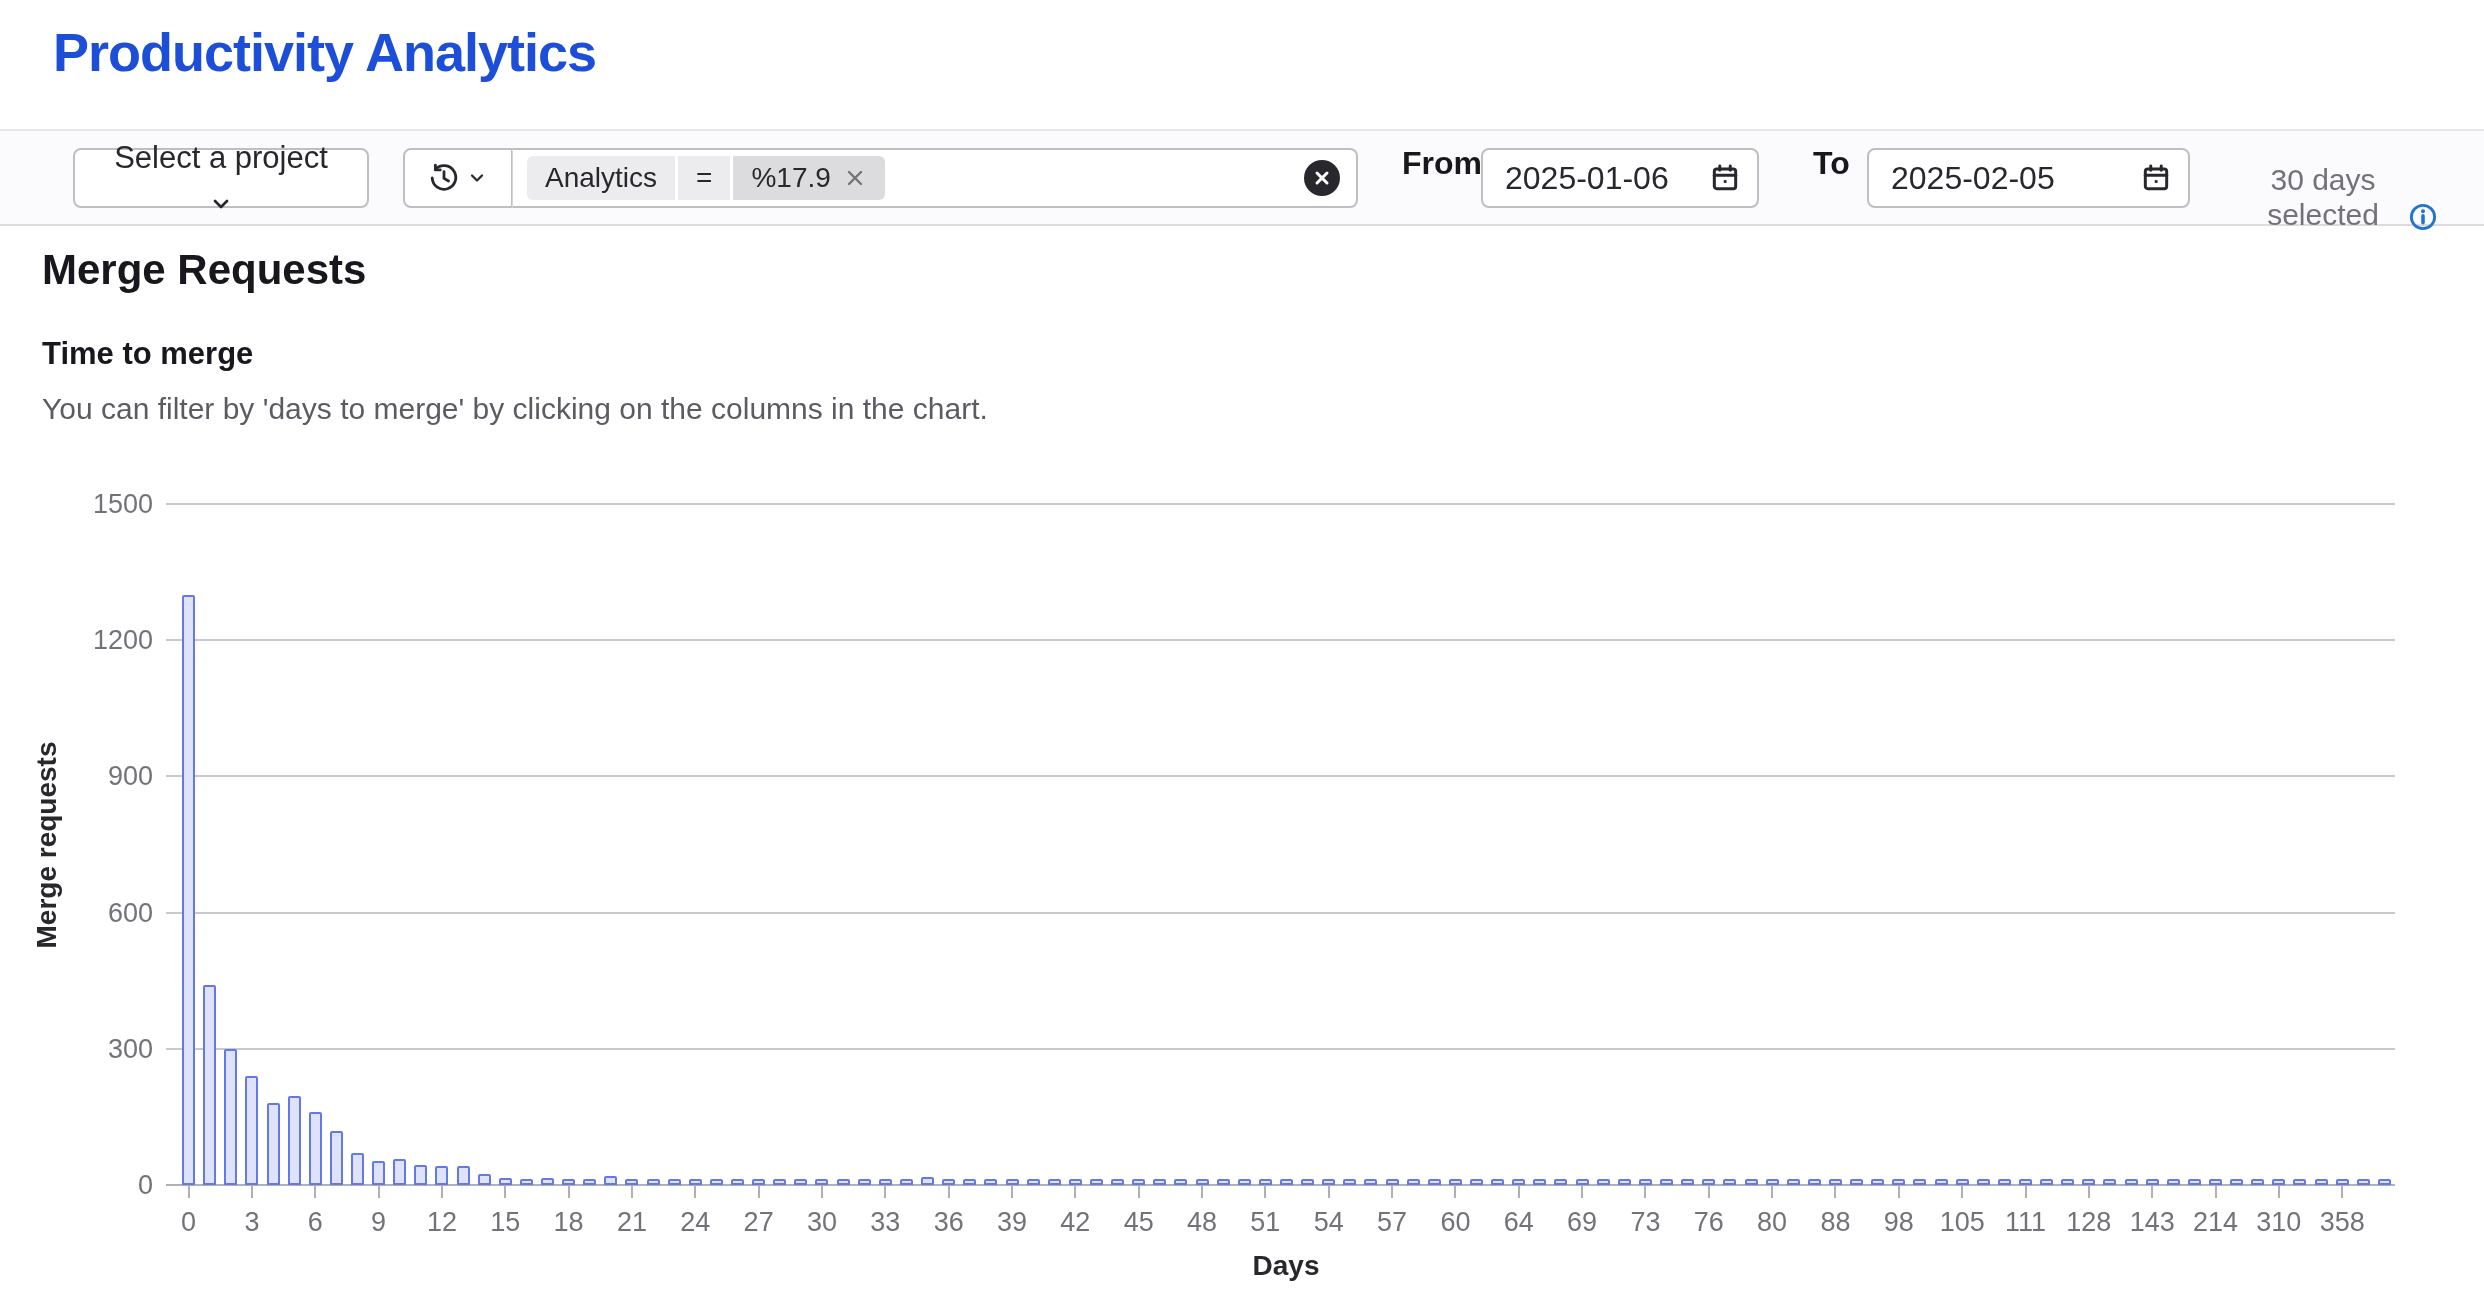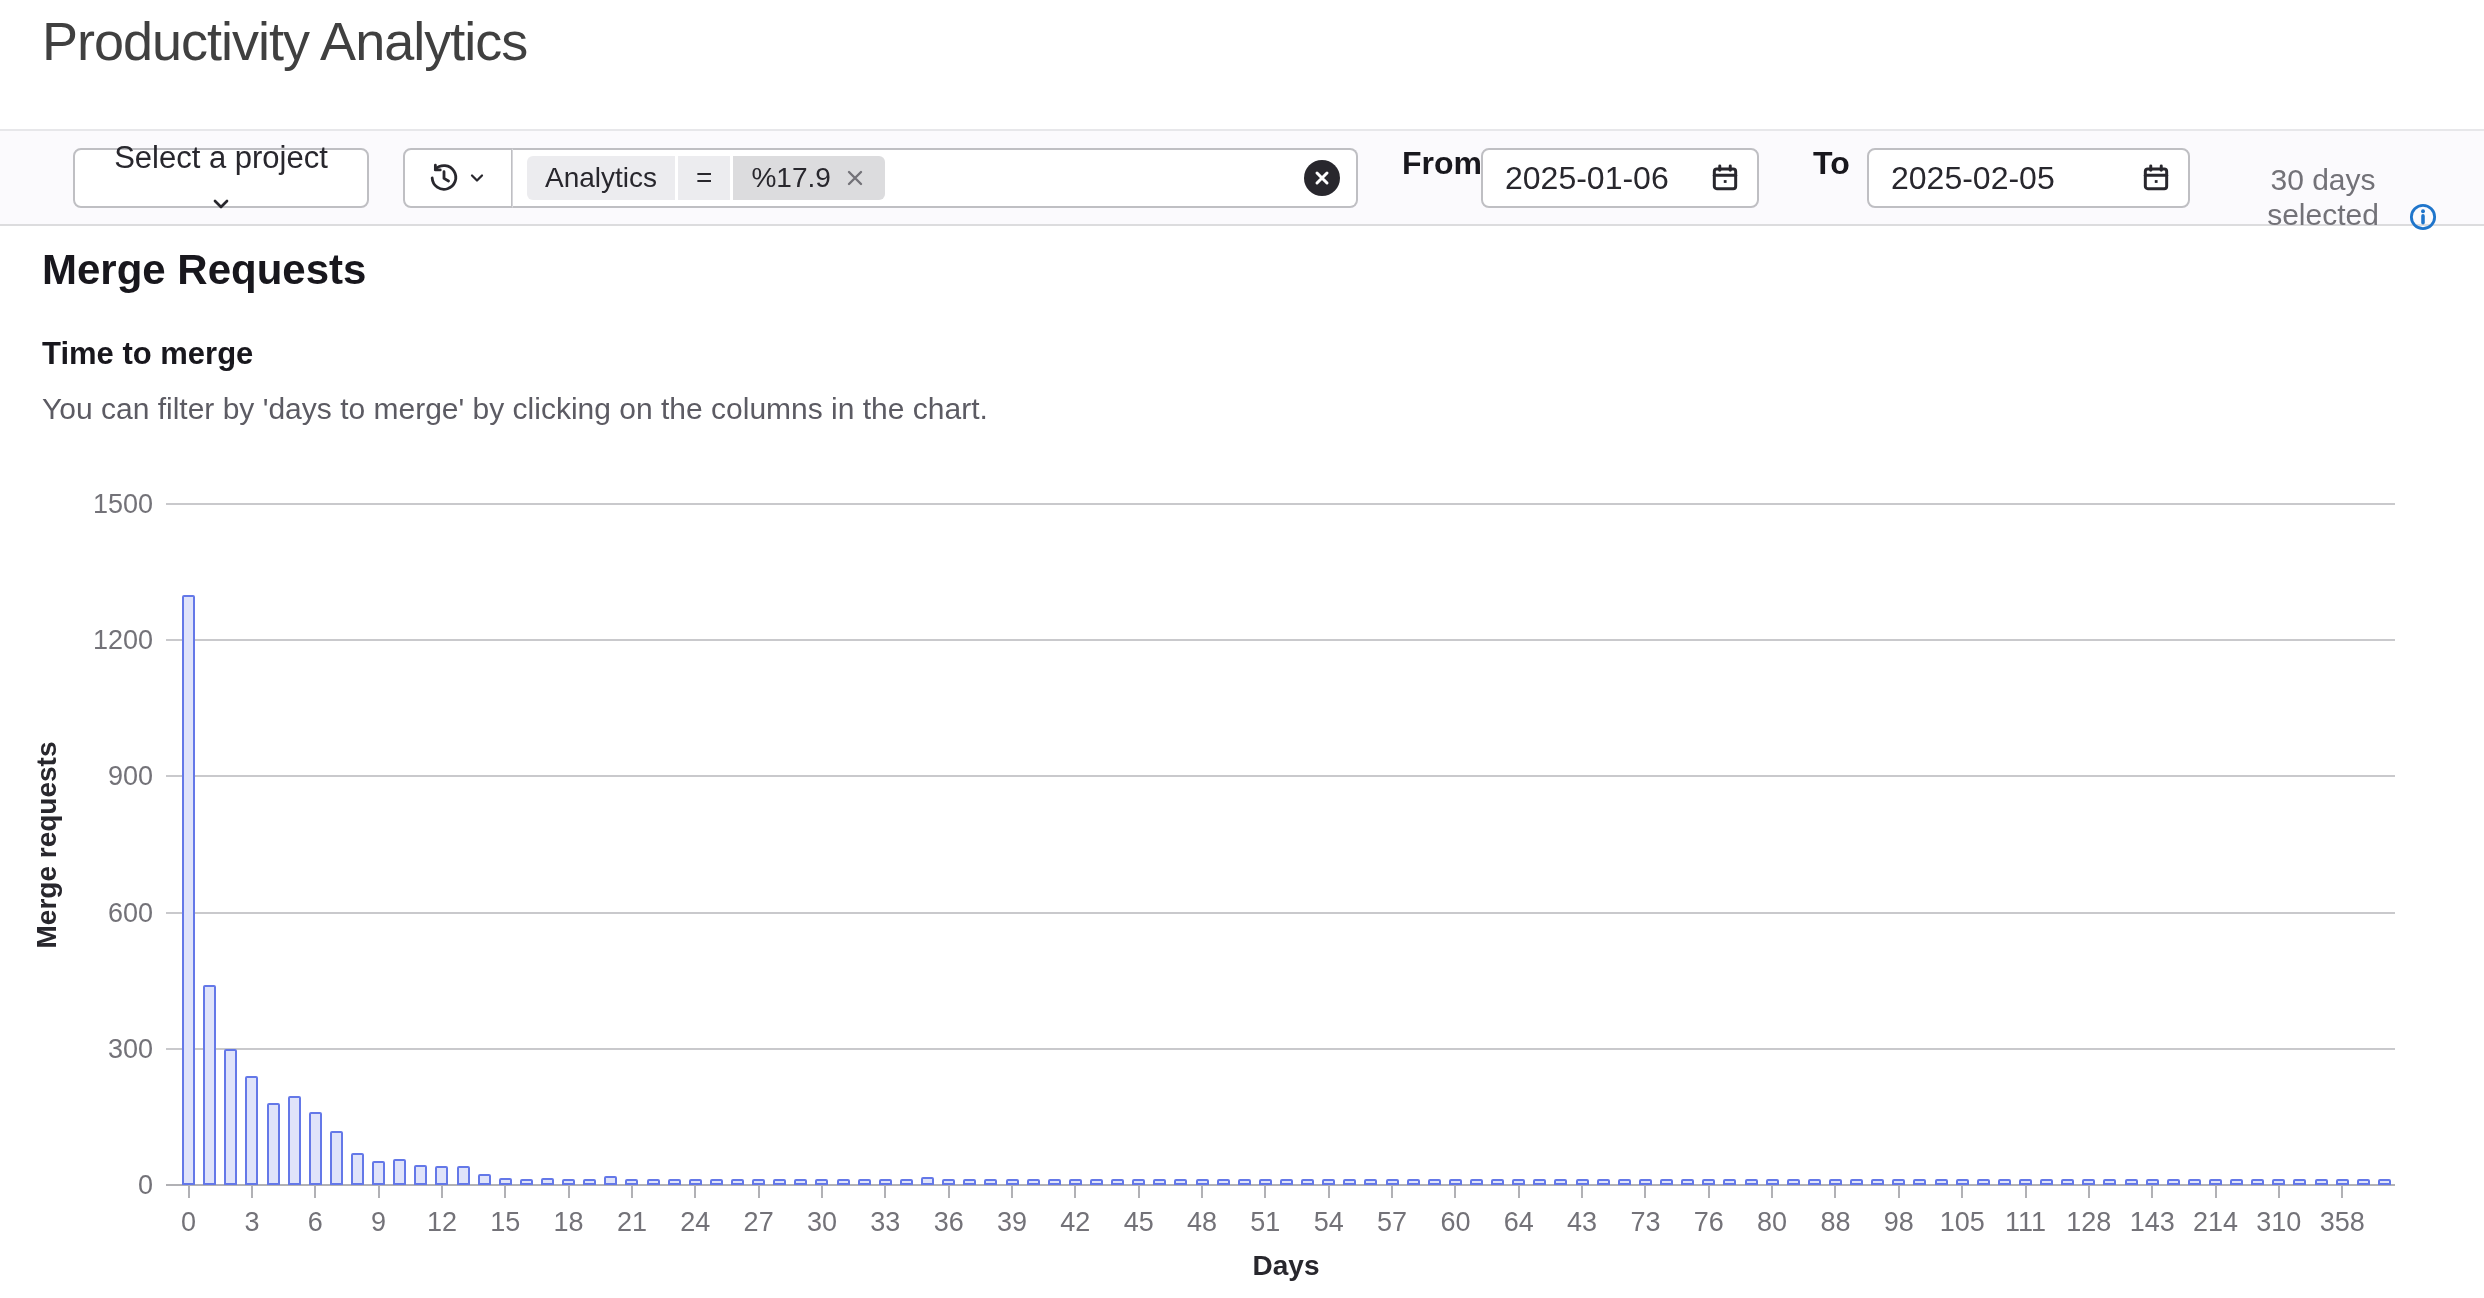--- a/index.html
+++ b/index.html
@@ -1,20 +1,20 @@
 <!DOCTYPE html>
 <html><head>
 <meta charset="utf-8">
 <style>
   html,body{margin:0;padding:0;background:#fff;}
   #app{position:relative;width:2484px;height:1298px;background:#fff;overflow:hidden;
        font-family:"Liberation Sans","DejaVu Sans",sans-serif;color:#28272d;}
   
-  .page-title{position:absolute;left:42px;top:10px;font-size:54px;font-weight:400;
-              letter-spacing:-1px;color:#404040;margin:0;}
+  .page-title{position:absolute;left:42px;top:10px;font-size:54px;font-weight:700;
+              letter-spacing:-1px;color:#1d4ed8;margin:11px;}
   
   .filter-bar{position:absolute;left:0;right:0;top:129px;height:97px;background:#fbfafd;
               border-top:2px solid #e7e7ea;border-bottom:2px solid #dcdcde;box-sizing:border-box;}
   .fb-item{position:absolute;top:17px;height:60px;box-sizing:border-box;}
   .btn{background:#fff;border:2px solid #bfbfc3;border-radius:8px;display:flex;
        align-items:center;justify-content:center;font-size:31px;color:#28272d;cursor:pointer;}
   .project-btn{left:73px;width:296px;gap:16px;flex-direction:column;}
   .filtered-search{left:403px;width:955px;display:flex;}
   .history-btn{width:109px;border-radius:8px 0 0 8px;gap:8px;border-right:1px solid #bfbfc3;}
   .search-box{flex:1;background:#fff;border:2px solid #bfbfc3;border-left:1px solid #d6d6da;
@@ -311,21 +311,21 @@
       <div class="x-tick-label" style="left: 1220.39px; top: 1206px;">51</div>
       <div class="x-tick" style="left: 1327.73px; top: 1186px;"></div>
       <div class="x-tick-label" style="left: 1283.73px; top: 1206px;">54</div>
       <div class="x-tick" style="left: 1391.07px; top: 1186px;"></div>
       <div class="x-tick-label" style="left: 1347.07px; top: 1206px;">57</div>
       <div class="x-tick" style="left: 1454.41px; top: 1186px;"></div>
       <div class="x-tick-label" style="left: 1410.41px; top: 1206px;">60</div>
       <div class="x-tick" style="left: 1517.76px; top: 1186px;"></div>
       <div class="x-tick-label" style="left: 1473.76px; top: 1206px;">64</div>
       <div class="x-tick" style="left: 1581.1px; top: 1186px;"></div>
-      <div class="x-tick-label" style="left: 1537.1px; top: 1206px;">43</div>
+      <div class="x-tick-label" style="left: 1537.1px; top: 1206px;">69</div>
       <div class="x-tick" style="left: 1644.44px; top: 1186px;"></div>
       <div class="x-tick-label" style="left: 1600.44px; top: 1206px;">73</div>
       <div class="x-tick" style="left: 1707.79px; top: 1186px;"></div>
       <div class="x-tick-label" style="left: 1663.79px; top: 1206px;">76</div>
       <div class="x-tick" style="left: 1771.13px; top: 1186px;"></div>
       <div class="x-tick-label" style="left: 1727.13px; top: 1206px;">80</div>
       <div class="x-tick" style="left: 1834.47px; top: 1186px;"></div>
       <div class="x-tick-label" style="left: 1790.47px; top: 1206px;">88</div>
       <div class="x-tick" style="left: 1897.81px; top: 1186px;"></div>
       <div class="x-tick-label" style="left: 1853.81px; top: 1206px;">98</div>

